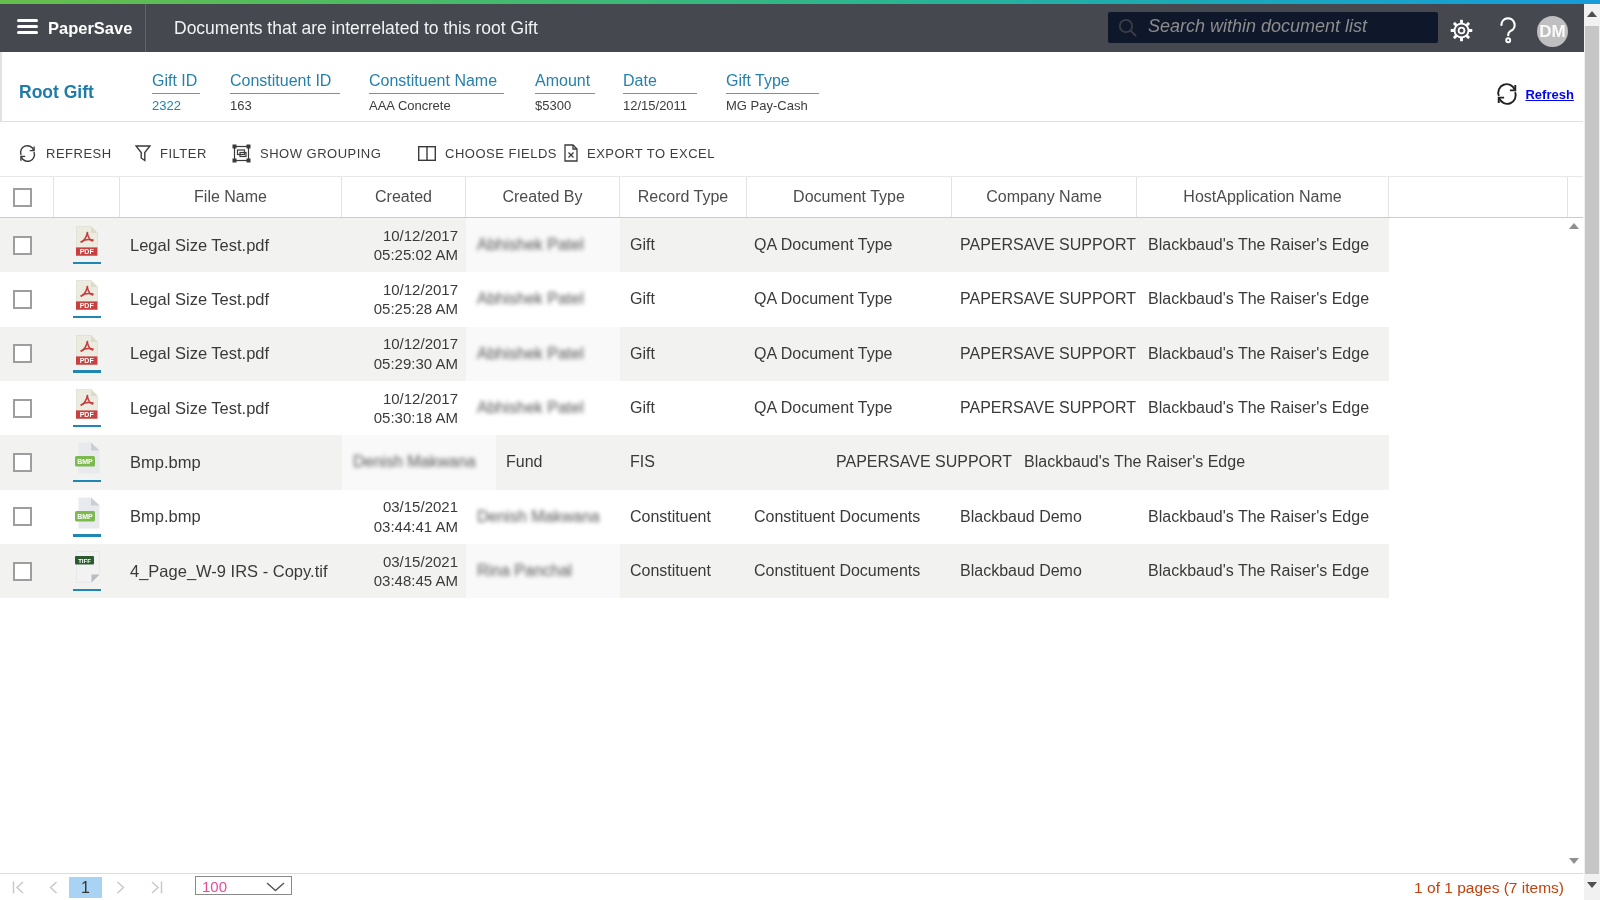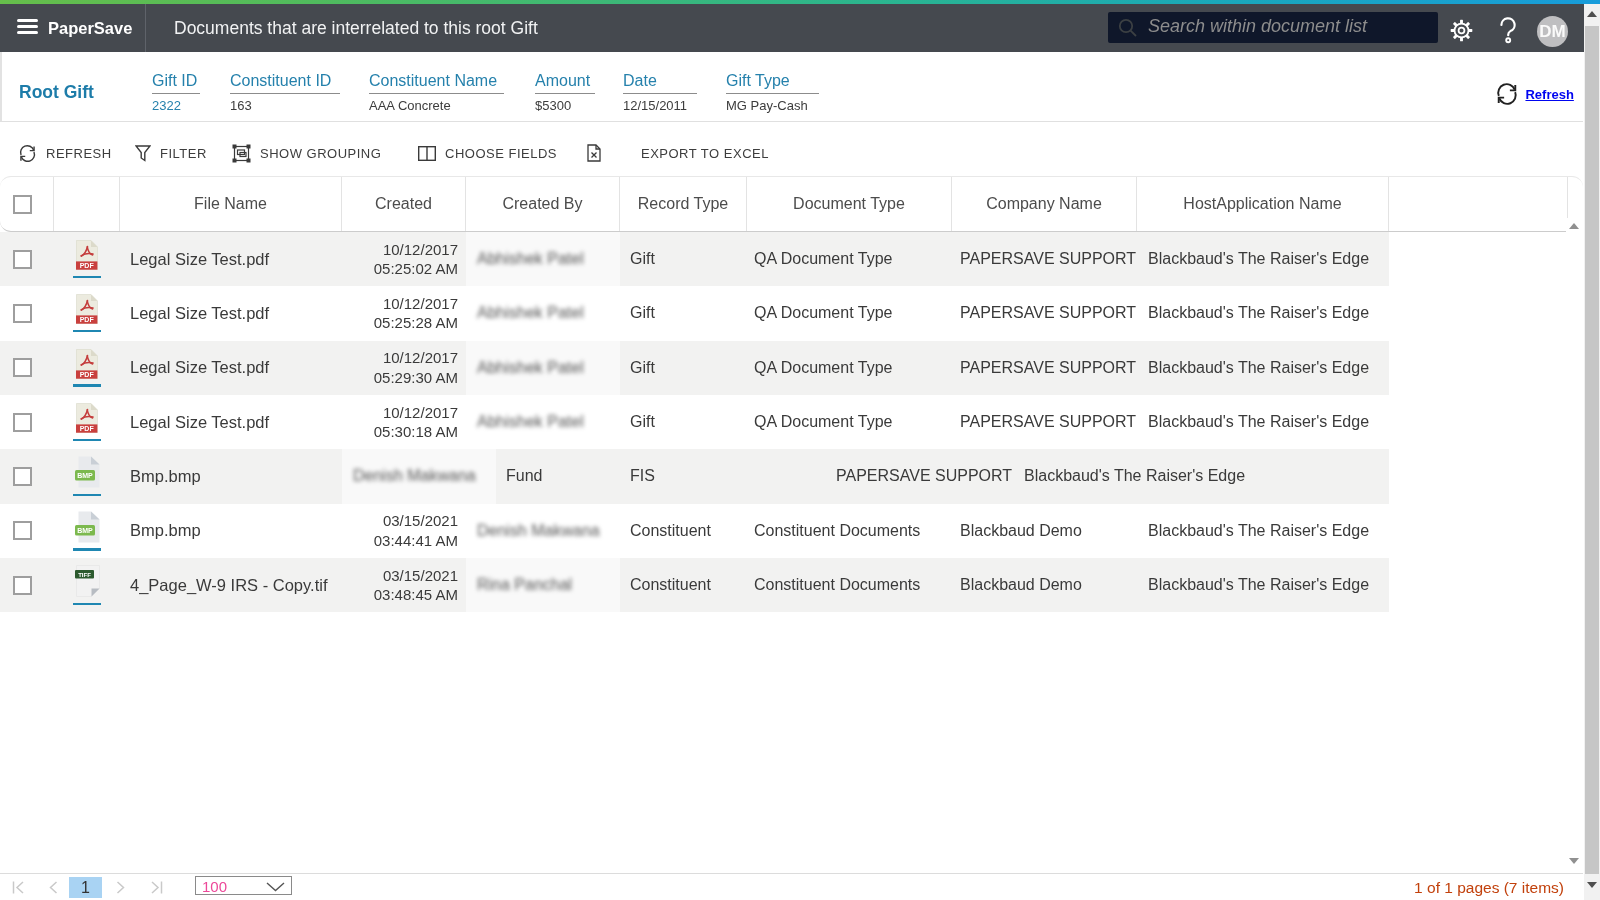--- a/index.html
+++ b/index.html
@@ -32,21 +32,21 @@
 #refresh2 { position:absolute; left:1493px; top:30px; white-space:nowrap; width:120px; }
 #refresh2 svg { vertical-align:-7.5px; }
 #refresh2 a { font-size:13px; font-weight:bold; color:#0004f0; text-decoration:underline; margin-left:2px; }
 
 #toolbar { position:absolute; top:130px; left:0; width:1583px; height:46px; background:#fff; }
 .titem { position:absolute; top:0; height:46px; display:flex; align-items:center; }
 .titem svg { display:block; }
 .titem span { font-size:13px; letter-spacing:0.5px; color:#3d3d3d; margin-left:9px; }
 
 #grid { position:absolute; top:176px; left:0; width:1583px; }
-#ghead { display:flex; height:56px; border-top:1px solid #e8e8e8; border-bottom:1px solid #cccccc; background:#fff;border-radius:11px; }
+#ghead { display:flex; height:42px; border-top:1px solid #e8e8e8; border-bottom:1px solid #cccccc; background:#fff; }
 #ghead .hc { font-size:16px; color:#4c4c4c; display:flex; align-items:center; justify-content:center;
   border-right:1px solid #e3e3e3; height:100%; }
 .c0 { width:54px; } .c1 { width:66px; } .c2 { width:222px; } .c3 { width:124px; } .c4 { width:154px; }
 .c5 { width:127px; } .c6 { width:205px; } .c7 { width:185px; } .c8 { width:252px; } .c9 { width:179px; }
 .grow { display:flex; height:54.33px; width:1389px; background:#fff; }
 .grow.odd { background:#f2f2f1; }
 .grow .cell { display:flex; align-items:center; font-size:16px; color:#3a3a3a; white-space:nowrap; }
 .cb { width:19px; height:19px; border:2px solid #9e9e9e; background:#fff; margin-left:13px; }
 #ghead .c0 { justify-content:flex-start; }
 .grow .c0 { justify-content:flex-start; }
@@ -195,21 +195,21 @@
       </svg>
     <span>SHOW GROUPING</span>
   </div>
   <div class="titem" style="left:418px;">
     <svg width="18" height="15" viewBox="0 0 18 15">
         <rect x="0.7" y="0.7" width="16.6" height="13.6" fill="none" stroke="#3a3a3a" stroke-width="1.4"></rect>
         <line x1="9" y1="0.7" x2="9" y2="14.3" stroke="#3a3a3a" stroke-width="1.4"></line>
       </svg>
     <span>CHOOSE FIELDS</span>
   </div>
-  <div class="titem" style="left:587px;gap:31px;">
+  <div class="titem" style="left:564px;">
     <svg width="14" height="18" viewBox="0 0 14 18">
         <path d="M1 1 H9 L13 5 V17 H1 Z" fill="none" stroke="#3a3a3a" stroke-width="1.3"></path>
         <path d="M9 1 V5 H13" fill="none" stroke="#3a3a3a" stroke-width="1.3"></path>
         <path d="M4.5 8.5 L9.5 13.5 M9.5 8.5 L4.5 13.5" stroke="#3a3a3a" stroke-width="1.3"></path>
       </svg>
     <span>EXPORT TO EXCEL</span>
   </div>
 </div>
 
 <div id="grid">

